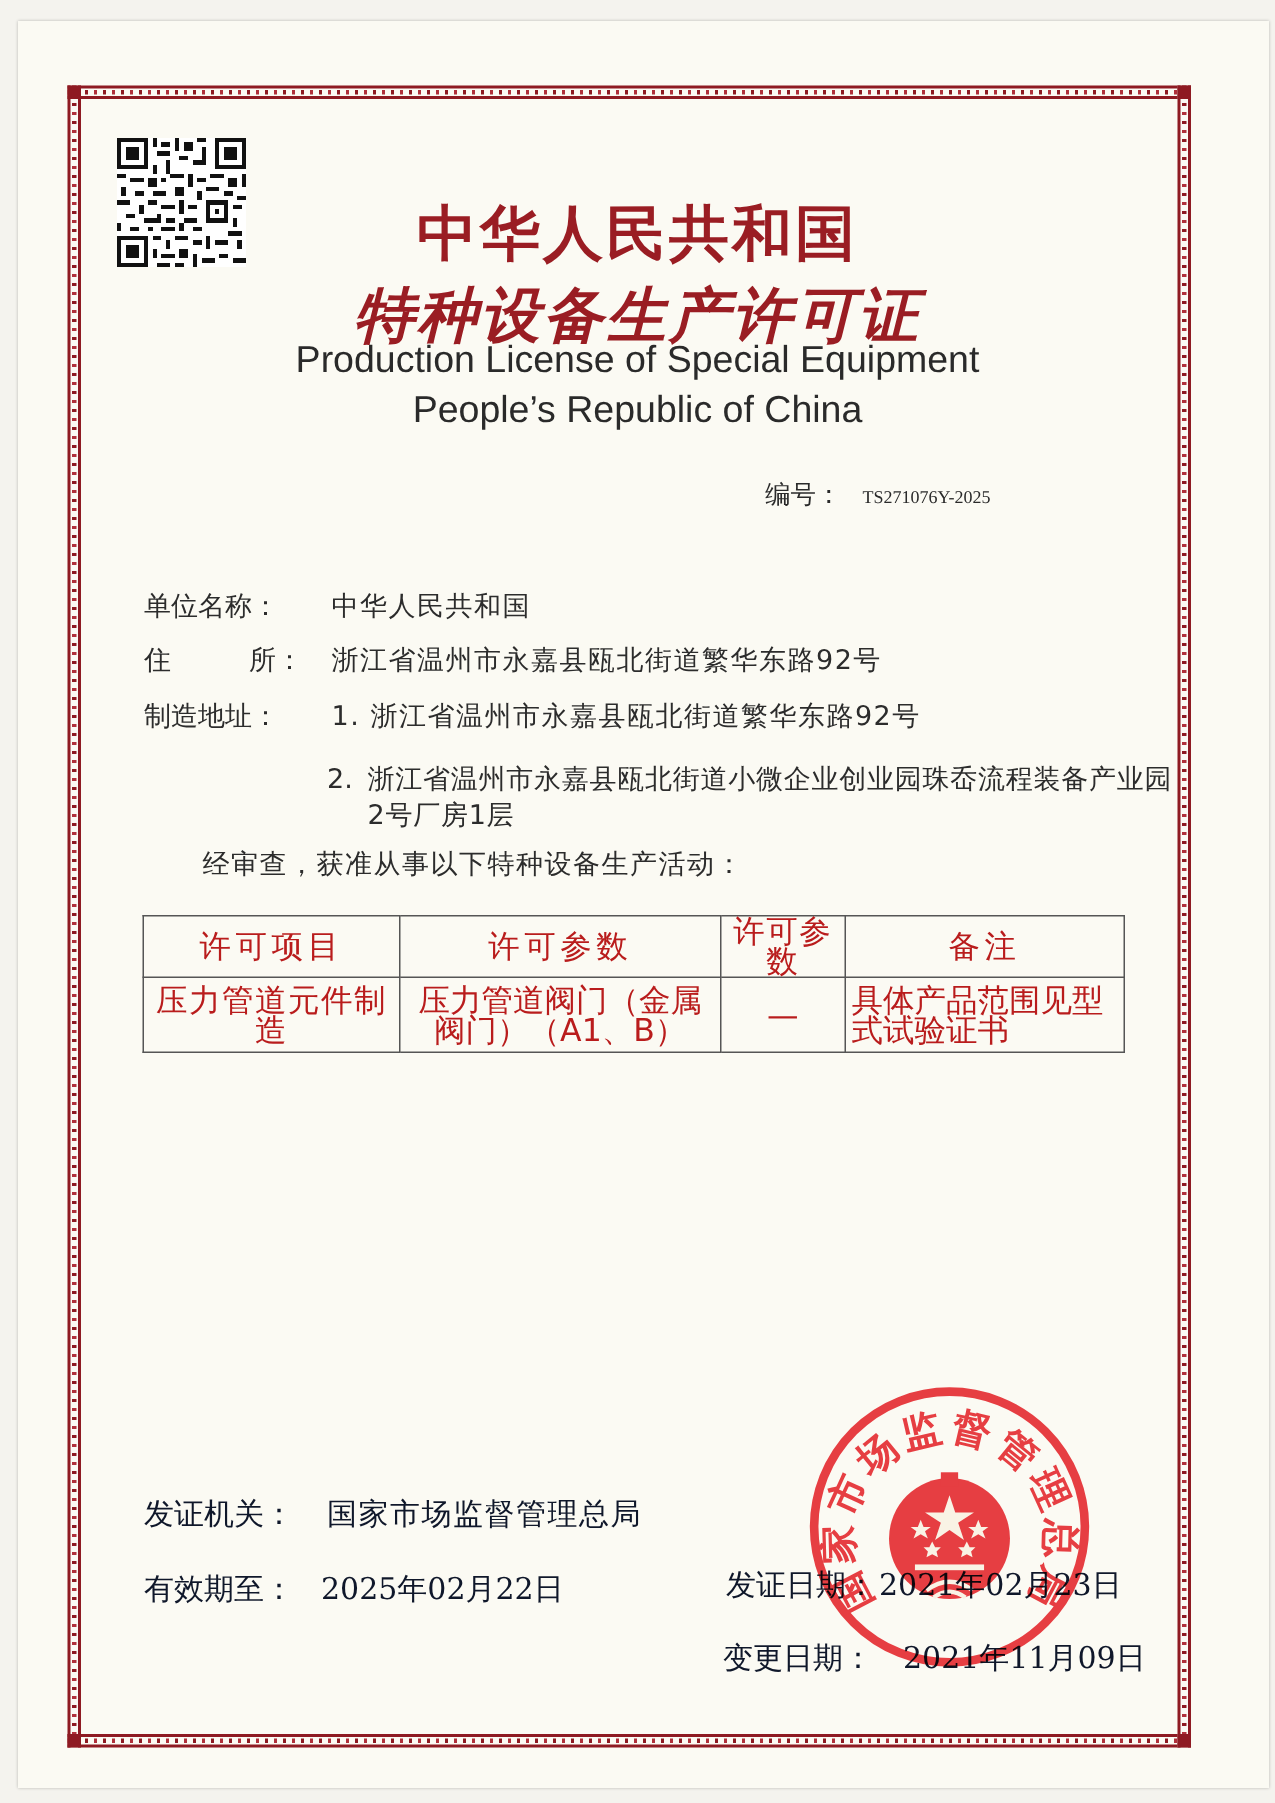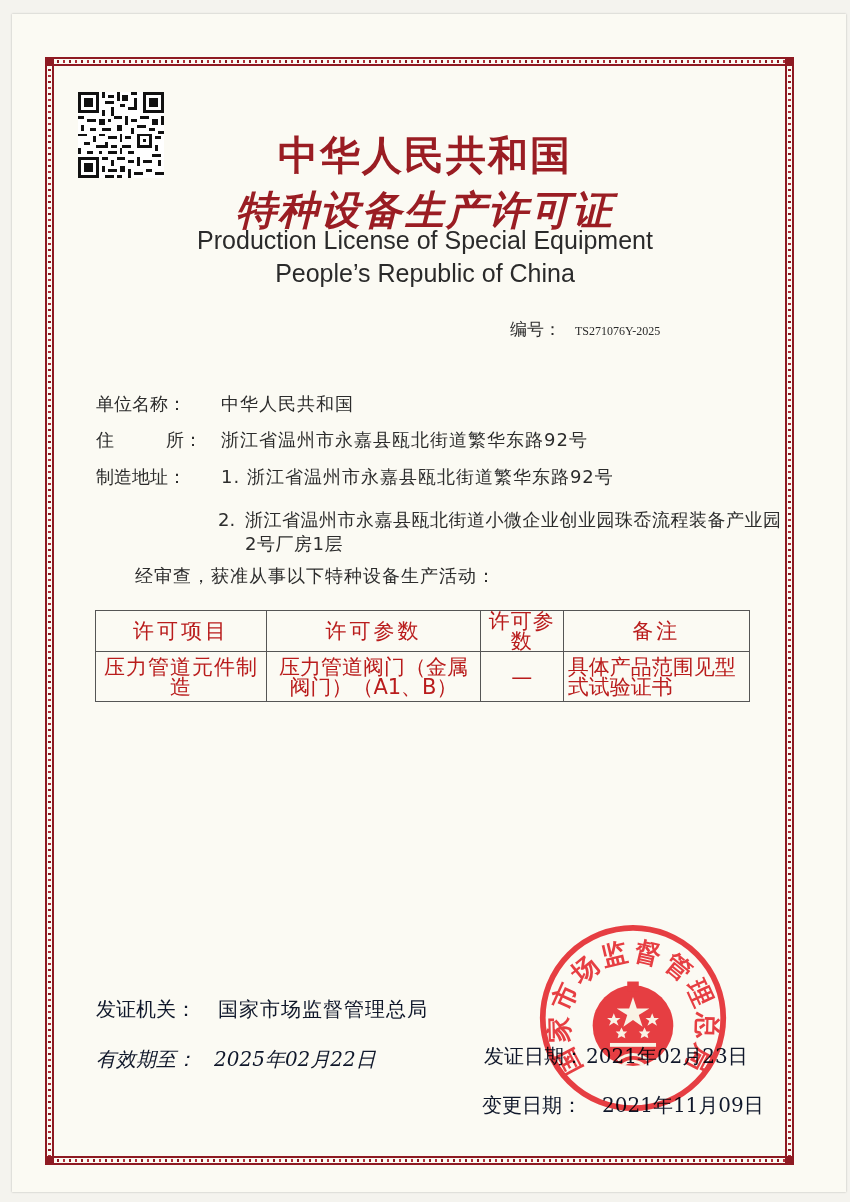--- a/index.html
+++ b/index.html
@@ -104,21 +104,21 @@
   table.permits td.left { text-align: left; }
   table.permits col.c1 { width: 177px; }
   table.permits col.c2 { width: 220px; }
   table.permits col.c3 { width: 85px; }
   table.permits col.c4 { width: 193px; }
 
   .bottom-field { position: absolute; font-family: "DejaVu Sans", sans-serif; font-size: 20px; color: #0f172a; white-space: nowrap; }
   .bottom-field .val { font-family: "DejaVu Serif", serif; }
   .b-issuer { left: 96px; top: 996px; }
   .b-issuer .val { margin-left: 22px; font-family: "DejaVu Sans", sans-serif; letter-spacing: 1px; }
-  .b-valid { left: 96px; top: 1046px; font-style: italic; }
+  .b-valid { left: 96px; top: 1046px; }
   .b-valid .val { margin-left: 18px; }
   .b-issue { left: 484px; top: 1043px; }
   .b-issue .val { margin-left: 2px; }
   .b-change { left: 482px; top: 1092px; }
   .b-change .val { margin-left: 20px; }
 
   .seal { position: absolute; left: 537px; top: 922px; width: 192px; height: 192px; pointer-events: none; opacity: 0.88; mix-blend-mode: multiply; }
   .seal svg { width: 192px; height: 192px; display: block; }
 </style>
 </head>

